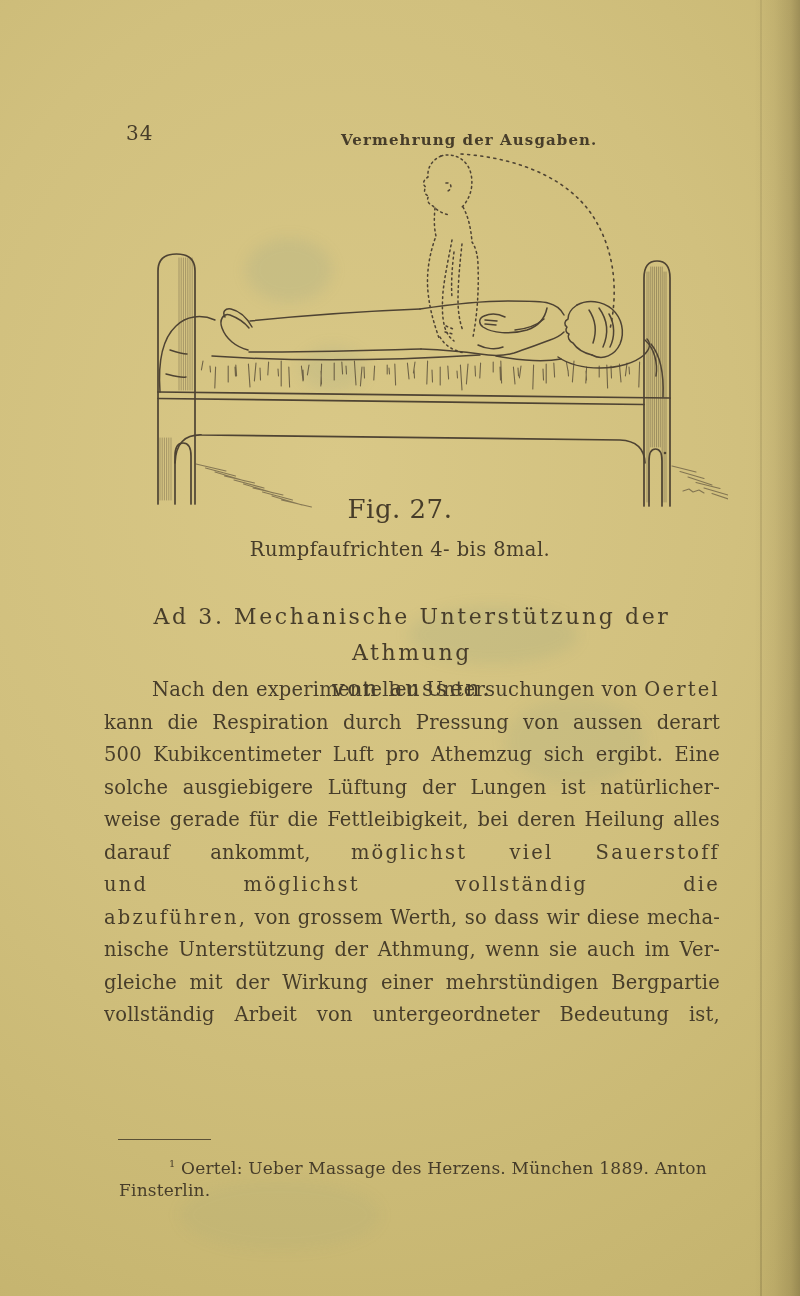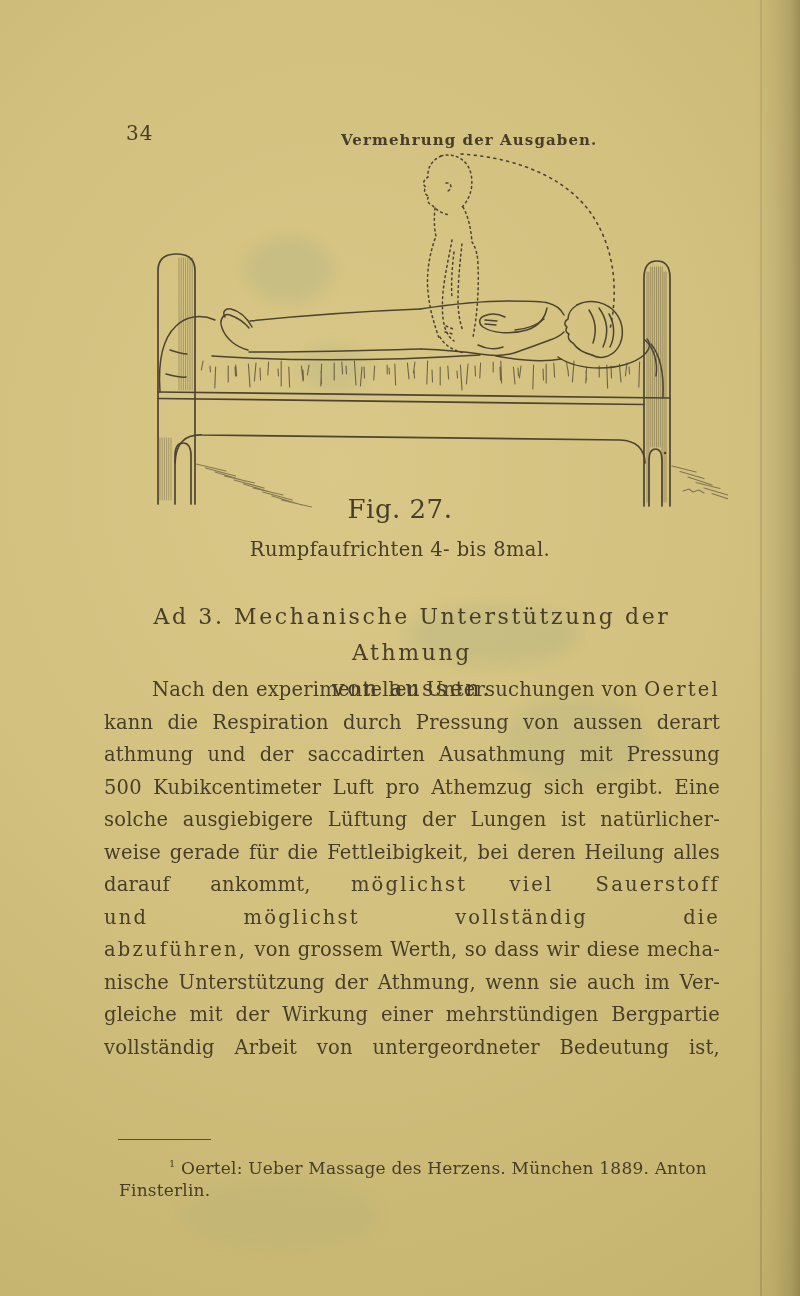--- a/index.html
+++ b/index.html
@@ -138,21 +138,20 @@
   <div class="figcap">Rumpfaufrichten 4- bis 8mal.</div>
 
   <div class="heading">
     <div>Ad 3. Mechanische Unterstützung der Athmung</div>
     <div>von aussen.</div>
   </div>
 
   <div class="bodytext" id="body-paragraph">
       <div class="bline indent"><span>Nach den experimentellen Untersuchungen von </span><span class="sperr">Oertel</span><span> </span></div>
       <div class="bline"><span>kann die Respiration durch Pressung von aussen derart</span></div>
-      <div class="bline"><span>athmung und der saccadirten Ausathmung mit Pressung</span></div>
       <div class="bline"><span>500 Kubikcentimeter Luft pro Athemzug sich ergibt. Eine</span></div>
       <div class="bline"><span>solche ausgiebigere Lüftung der Lungen ist natürlicher-</span></div>
       <div class="bline"><span>weise gerade für die Fettleibigkeit, bei deren Heilung alles</span></div>
       <div class="bline"><span>darauf ankommt, </span><span class="sperr">möglichst viel Sauerstoff zuzuführen</span></div>
       <div class="bline"><span class="sperr">und möglichst vollständig die Verbrennungsproducte</span></div>
       <div class="bline"><span class="sperr">abzuführen,</span><span> von grossem Werth, so dass wir diese mecha-</span></div>
       <div class="bline"><span>nische Unterstützung der Athmung, wenn sie auch im Ver-</span></div>
       <div class="bline"><span>gleiche mit der Wirkung einer mehrstündigen Bergpartie oder</span></div>
       <div class="bline"><span>vollständig Arbeit von untergeordneter Bedeutung ist,</span></div>
     </div>

